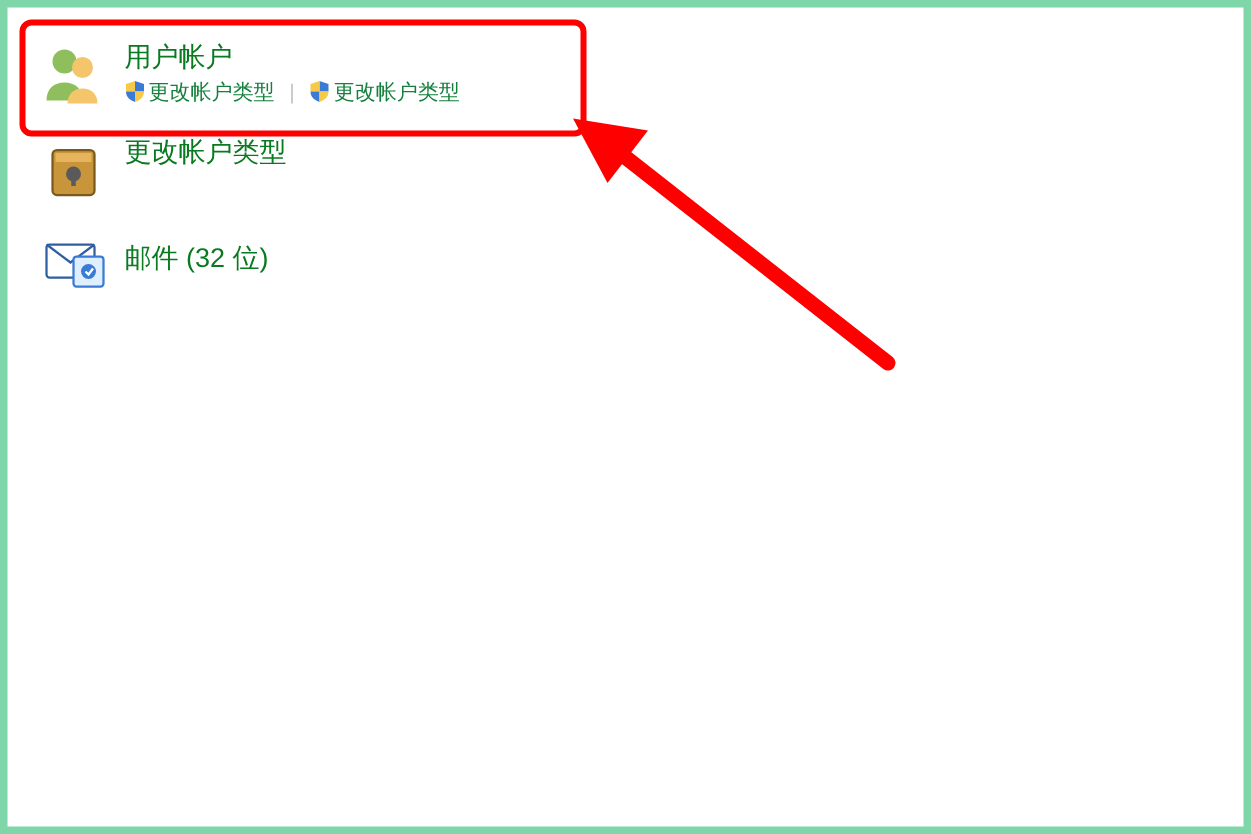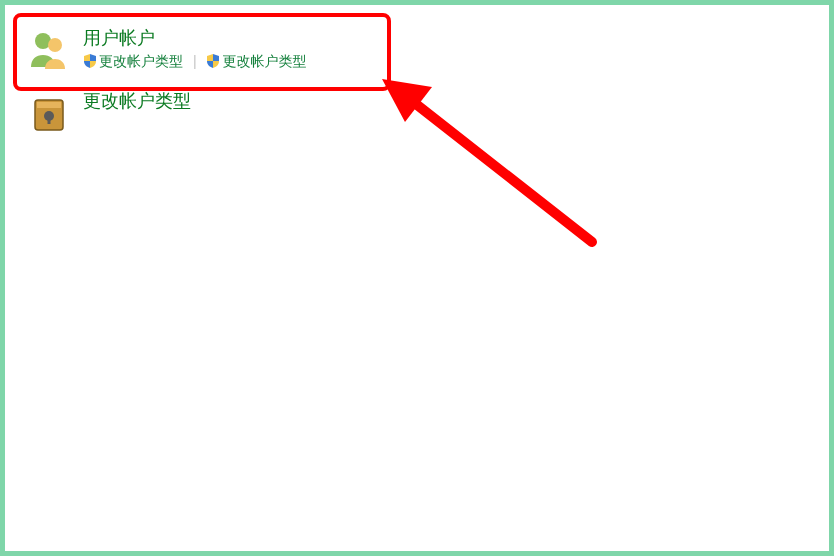--- a/index.html
+++ b/index.html
@@ -140,20 +140,34 @@
           <circle cx="24" cy="26" r="5" fill="#5a5a5a"></circle>
           <rect x="22.5" y="26" width="3" height="8" fill="#5a5a5a"></rect>
           <rect x="12" y="12" width="24" height="6" fill="#e6b45c"></rect>
         </svg>
       </div>
       <div class="text-col">
         <div class="title">更改帐户类型</div>
       </div>
     </div>
 
+    <div class="category cat3">
+      <div class="icon-col">
+        <svg viewBox="0 0 48 48" width="48" height="48">
+          <rect x="6" y="12" width="32" height="22" rx="2" fill="#ffffff" stroke="#2f5f9e" stroke-width="1.5"></rect>
+          <path d="M6 12l16 12 16-12" fill="none" stroke="#2f5f9e" stroke-width="1.5"></path>
+          <rect x="24" y="20" width="20" height="20" rx="2" fill="#e0efff" stroke="#3a7bd5" stroke-width="1.5"></rect>
+          <circle cx="34" cy="30" r="5" fill="#3a7bd5"></circle>
+          <path d="M32 30l2 2 3-4" stroke="#fff" stroke-width="1.5" fill="none"></path>
+        </svg>
+      </div>
+      <div class="text-col">
+        <div class="title" style="color:#0a7a21;margin-top:10px">邮件 (32 位)</div>
+      </div>
+    </div>
 
     <div class="highlight"></div>
 
     <svg class="arrow" viewBox="0 0 250 200" width="250" height="200">
       <line x1="215" y1="175" x2="30" y2="30" stroke="#ff0000" stroke-width="10" stroke-linecap="round"></line>
       <polygon points="5,12 55,20 28,55" fill="#ff0000"></polygon>
     </svg>
 
   </div>
 </div>

